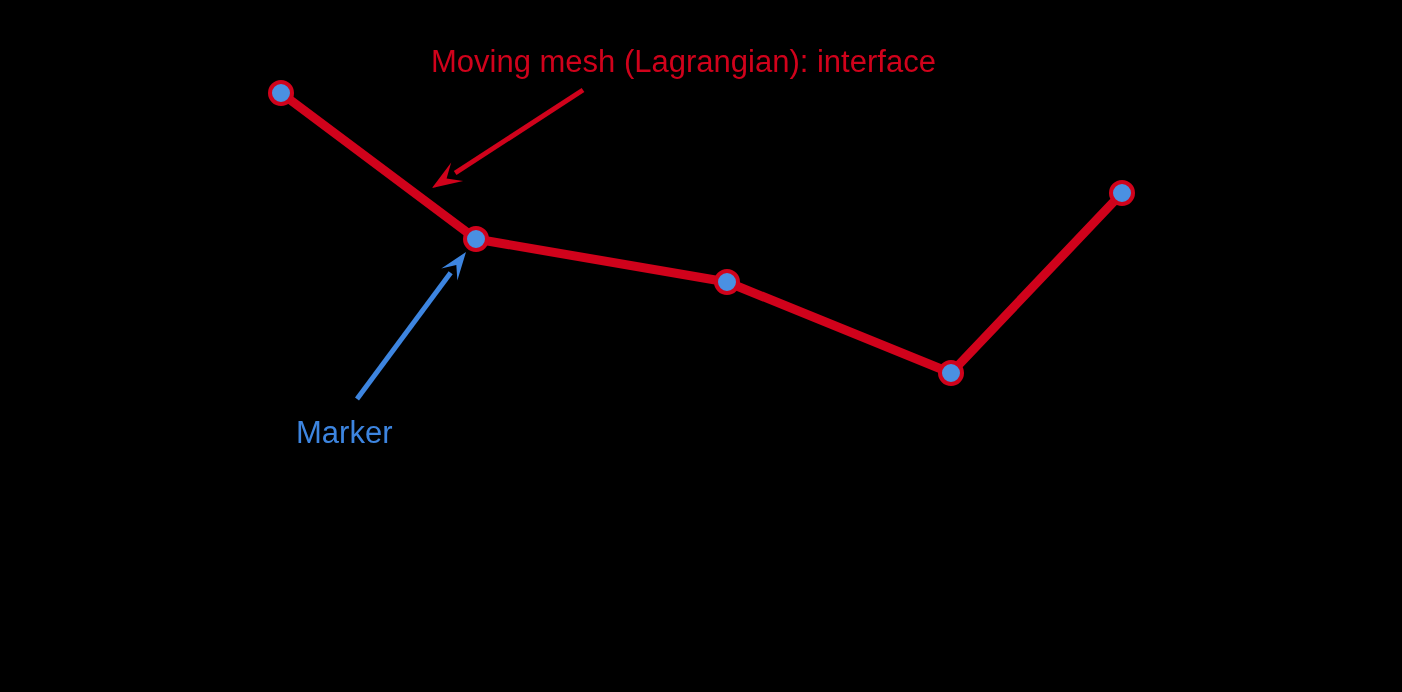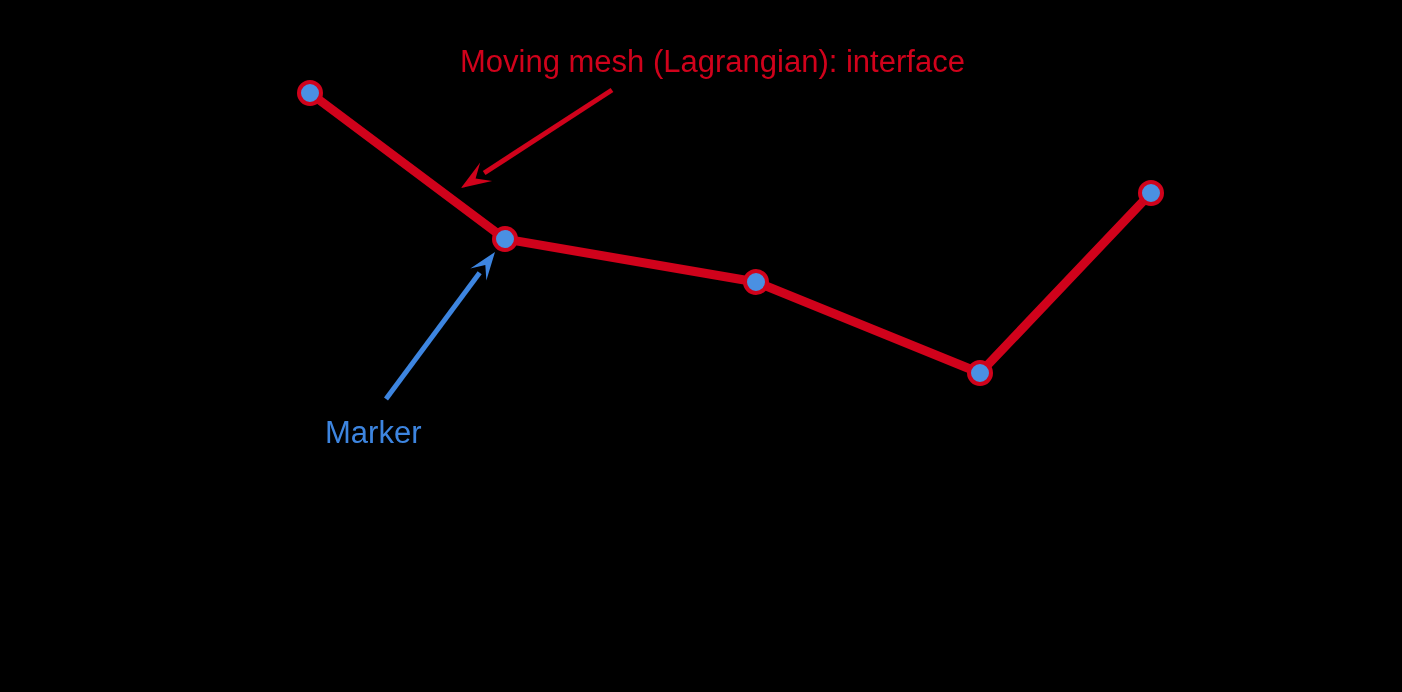--- a/index.html
+++ b/index.html
@@ -30,21 +30,21 @@
     font-family: "Liberation Sans", sans-serif;
     font-size: 31px;
     font-weight: 400;
     white-space: pre;
     dominant-baseline: alphabetic;
   }
 </style>
 </head>
 <body>
 
-<div id="canvas" style="background: rgb(0, 0, 0); width: 1298px; height: 692px; margin-left: 29px;">
+<div id="canvas" style="background: rgb(0, 0, 0); width: 1298px; height: 692px;">
   <svg id="diagram-svg" viewBox="0 0 1402 692">
 
     <polyline id="interface-polyline" fill="none" stroke="#D0021B" stroke-width="9" stroke-linecap="round" stroke-linejoin="round" points="281,93 476,239 727,282 951,373 1122,193"></polyline>
 
     <g id="markers-under">
         <circle cx="281" cy="93" r="11" fill="#4A90E2" stroke="#D0021B" stroke-width="4"></circle>
         <circle cx="476" cy="239" r="11" fill="#4A90E2" stroke="#D0021B" stroke-width="4"></circle>
         <circle cx="727" cy="282" r="11" fill="#4A90E2" stroke="#D0021B" stroke-width="4"></circle>
         <circle cx="1122" cy="193" r="11" fill="#4A90E2" stroke="#D0021B" stroke-width="4"></circle>
       </g>

